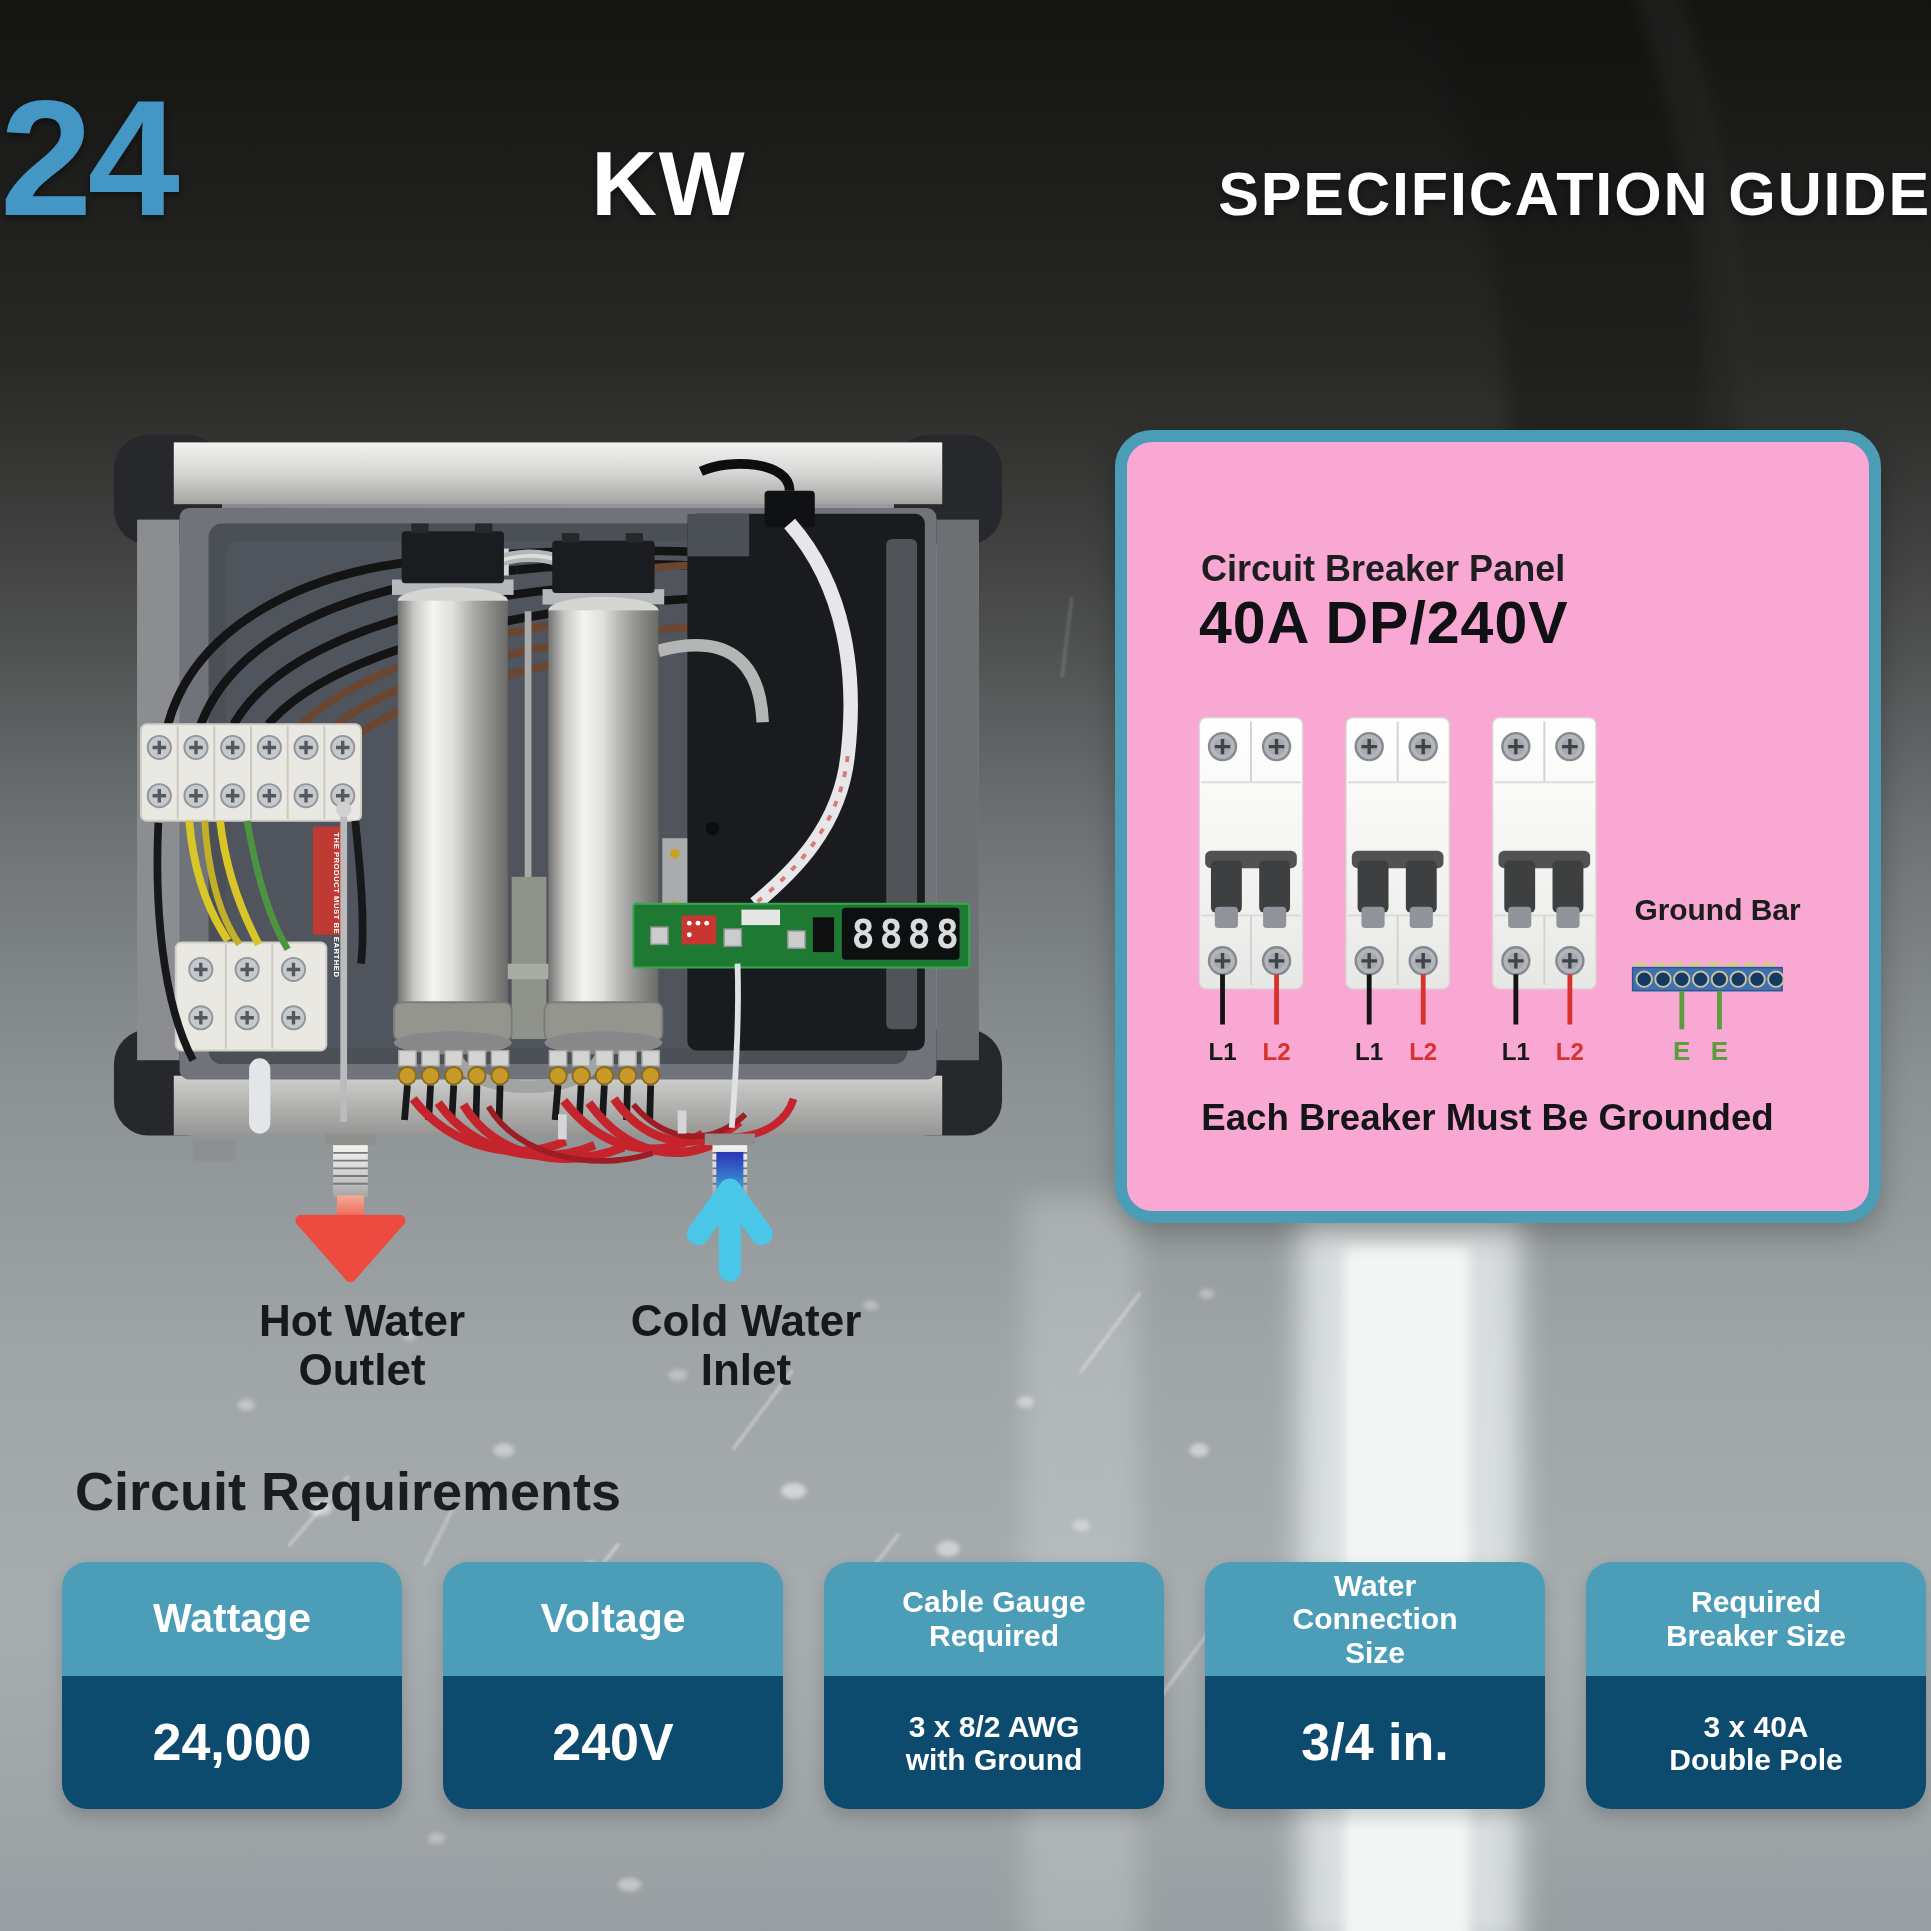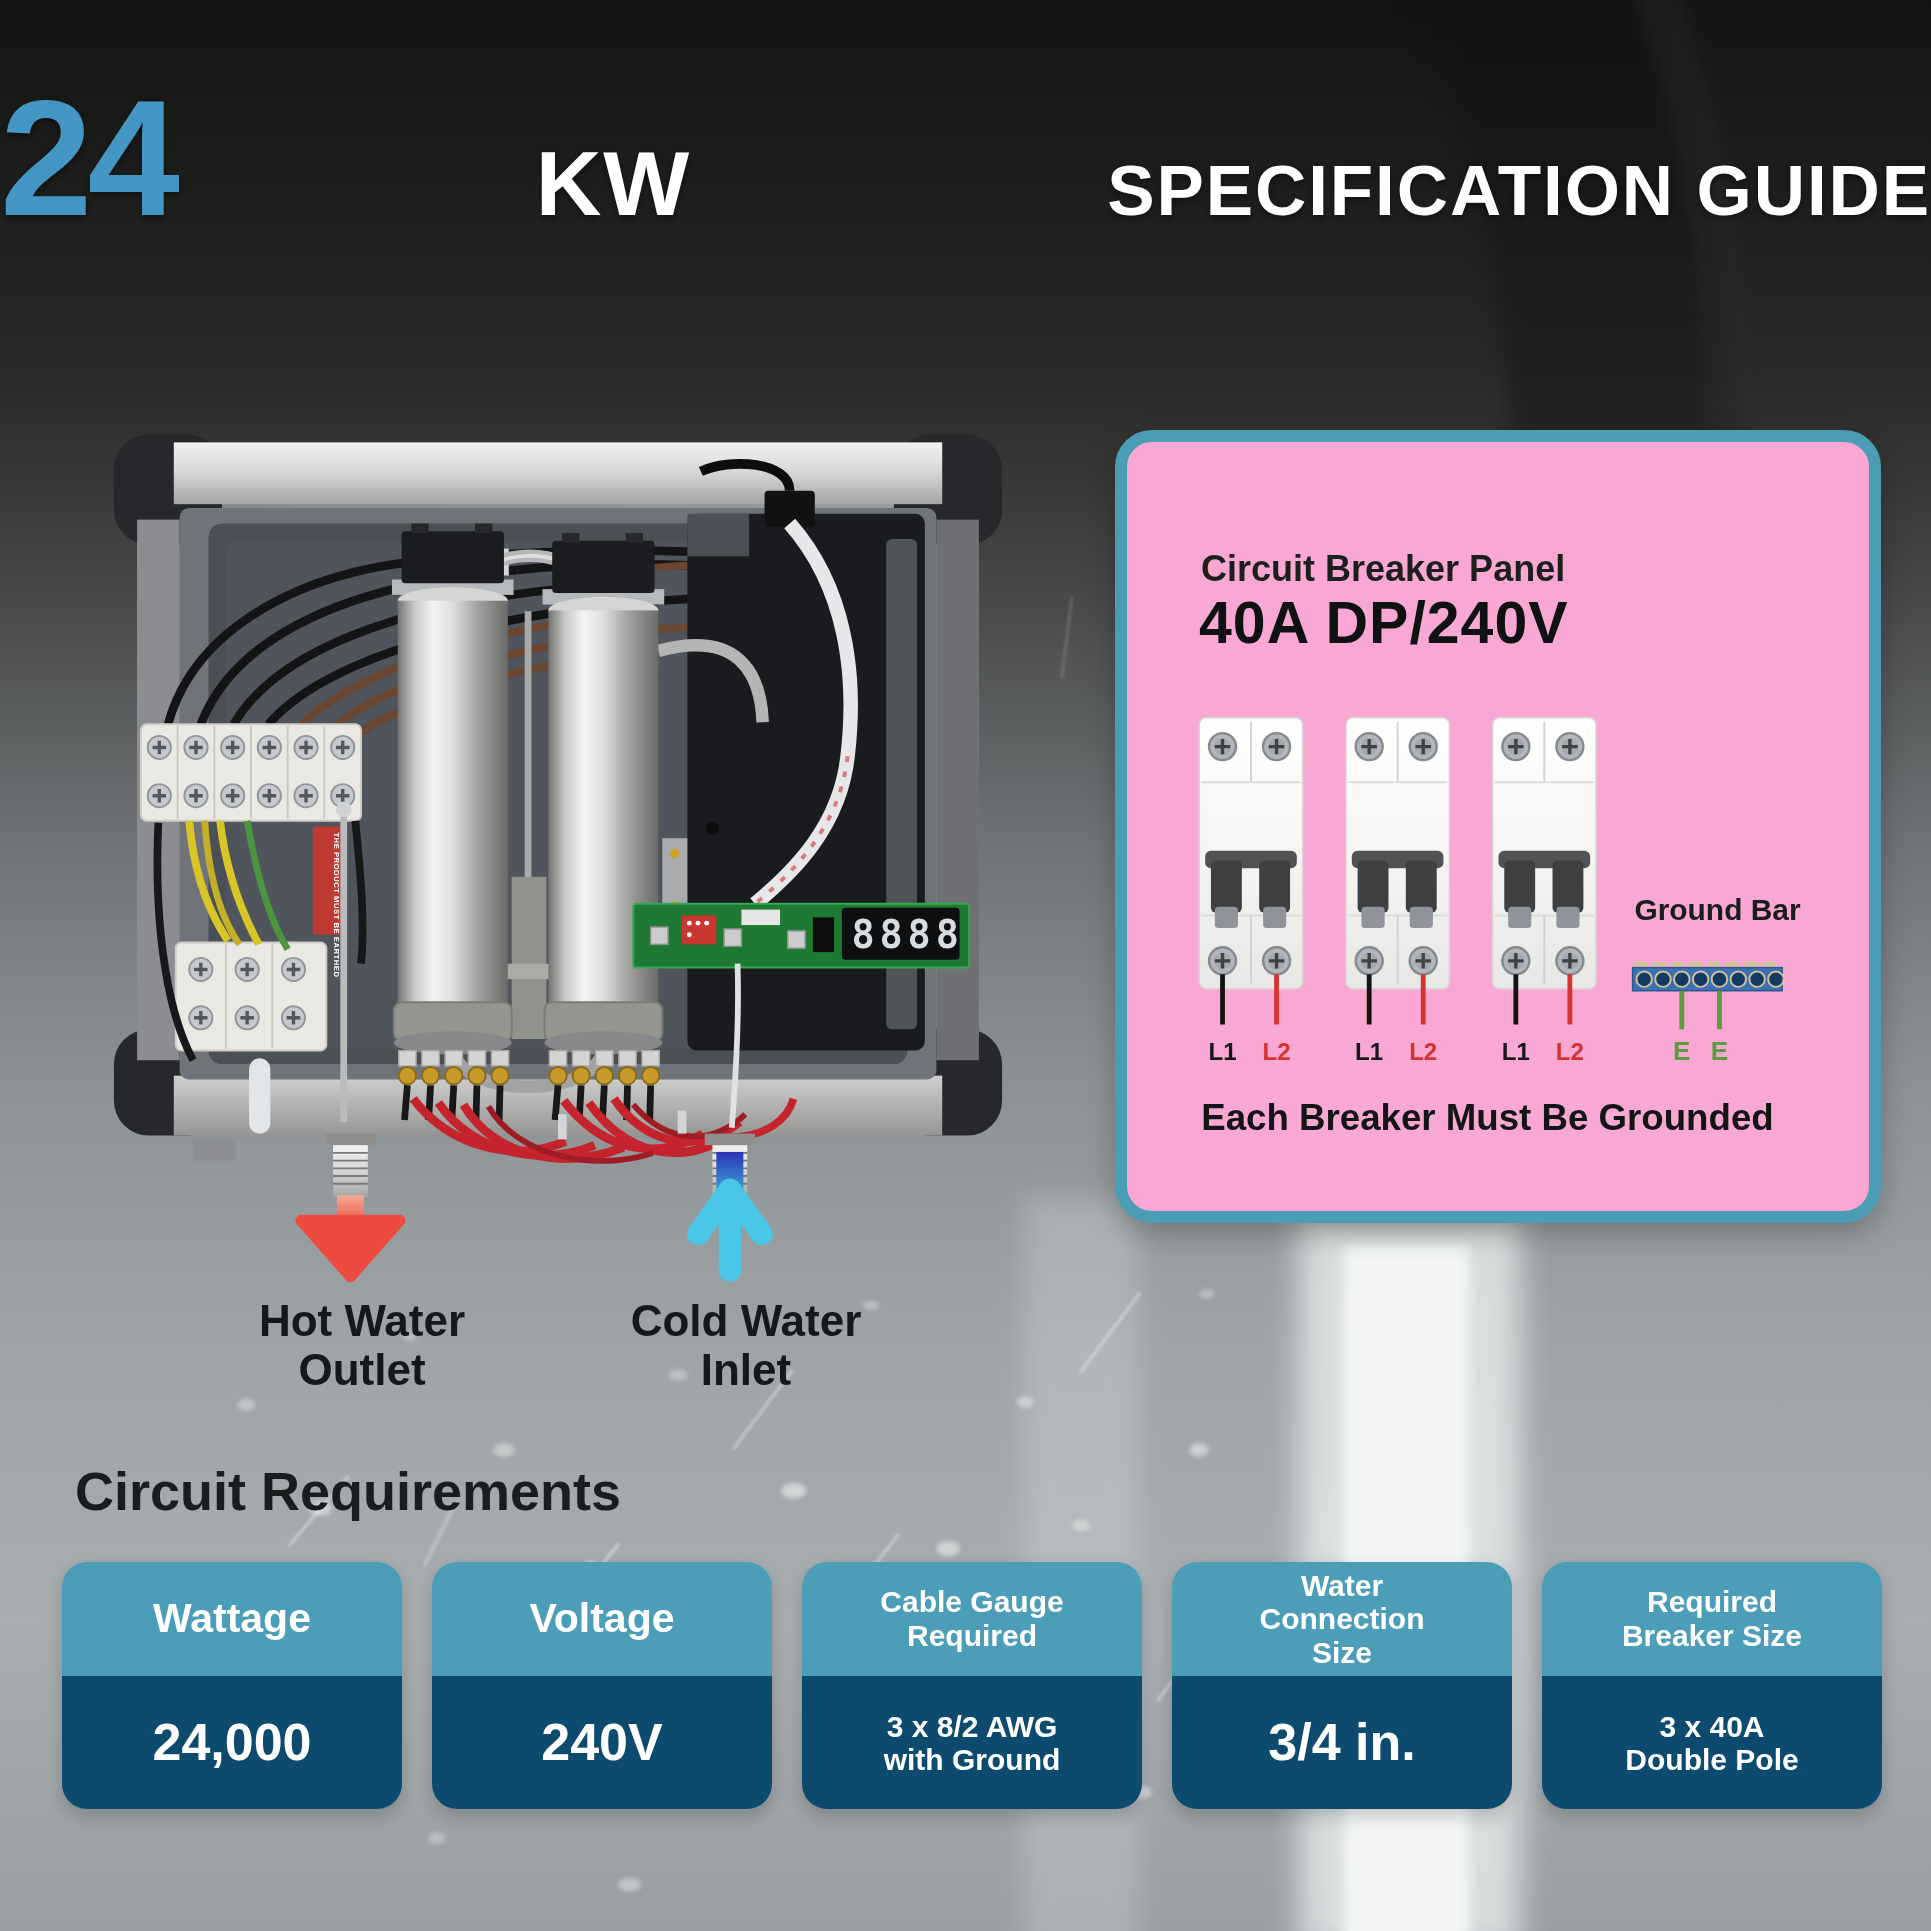--- a/index.html
+++ b/index.html
@@ -7,35 +7,35 @@
     width:1931px;height:1931px;position:relative;overflow:hidden;
     font-family:"Liberation Sans",sans-serif;
     background:linear-gradient(180deg,#141413 0%,#1d1d1b 9%,#292927 19%,#454645 30%,#6e7274 43%,#8c9294 56%,#9fa5a7 70%,#a8aeb0 84%,#989ea1 100%);
   }
   svg{display:block}
   .bg-svg{position:absolute;left:0;top:0;}
   
   .title-row{position:absolute;top:75px;left:0;width:1931px;display:flex;justify-content:space-between;align-items:baseline;text-shadow:0 2.9px 7.7px rgba(0,0,0,.45);}
   .t24{font-size:166px;font-weight:800;color:#4496c5;letter-spacing:-4.8px;line-height:1;}
   .tkw{font-size:91px;font-weight:800;color:#ffffff;margin-left:13.5px;letter-spacing:1.9px;}
-  .tspec{font-size:71px;font-weight:800;color:#ffffff;margin-left:69px;letter-spacing:1.9px;}
+  .tspec{font-size:61px;font-weight:800;color:#ffffff;margin-left:69px;letter-spacing:1.9px;}
   
   .heater-wrap{position:absolute;left:112px;top:423px;text-decoration:underline;}
   
   .flow-label{position:absolute;width:348px;text-align:center;font-size:44px;font-weight:800;color:#17181a;line-height:1.12;white-space:pre-line;}
   .flow-hot{left:188px;top:1296px;}
   .flow-cold{left:572px;top:1296px;}
   
   .breaker-panel{position:absolute;left:1115px;top:430px;width:742px;height:769px;background:#f9a8d4;border:12.6px solid #4a9db5;border-radius:37px;box-shadow:0 9.7px 29px rgba(0,0,0,.25);}
   .bp-title{position:absolute;left:74px;top:106px;font-size:36px;font-weight:800;color:#1d1e20;}
   .bp-sub{position:absolute;left:72px;top:147px;font-size:59px;font-weight:800;color:#101114;letter-spacing:1px;}
   .bp-svg{position:absolute;left:0;top:261px;}
   
   .cr-heading{position:absolute;left:75px;top:1460px;font-size:54px;font-weight:800;color:#1b1c1e;}
-  .cards{position:absolute;left:62px;top:1562px;display:flex;gap:30px;}
+  .cards{position:absolute;left:62px;top:1562px;display:flex;gap:41px;}
   .card{width:340px;height:247px;border-radius:25px;overflow:hidden;display:flex;flex-direction:column;box-shadow:0 7.7px 17.4px rgba(0,0,0,.18);}
   .card-head{height:114px;background:#4c9db8;display:flex;align-items:center;justify-content:center;text-align:center;color:#fff;font-weight:800;white-space:pre-line;line-height:1.12;padding:0 9.7px;}
   .card-body{flex:1;background:#0c4a6e;display:flex;align-items:center;justify-content:center;text-align:center;color:#fff;font-weight:800;white-space:pre-line;line-height:1.1;padding:0 7.7px;}
   .card:nth-child(1) .card-head,.card:nth-child(2) .card-head{font-size:41px;}
   .card:nth-child(3) .card-head,.card:nth-child(4) .card-head,.card:nth-child(5) .card-head{font-size:30px;}
   .card:nth-child(1) .card-body,.card:nth-child(2) .card-body,.card:nth-child(4) .card-body{font-size:52px;}
   .card:nth-child(3) .card-body,.card:nth-child(5) .card-body{font-size:30px;}
 </style>
 </head>
 <body>

